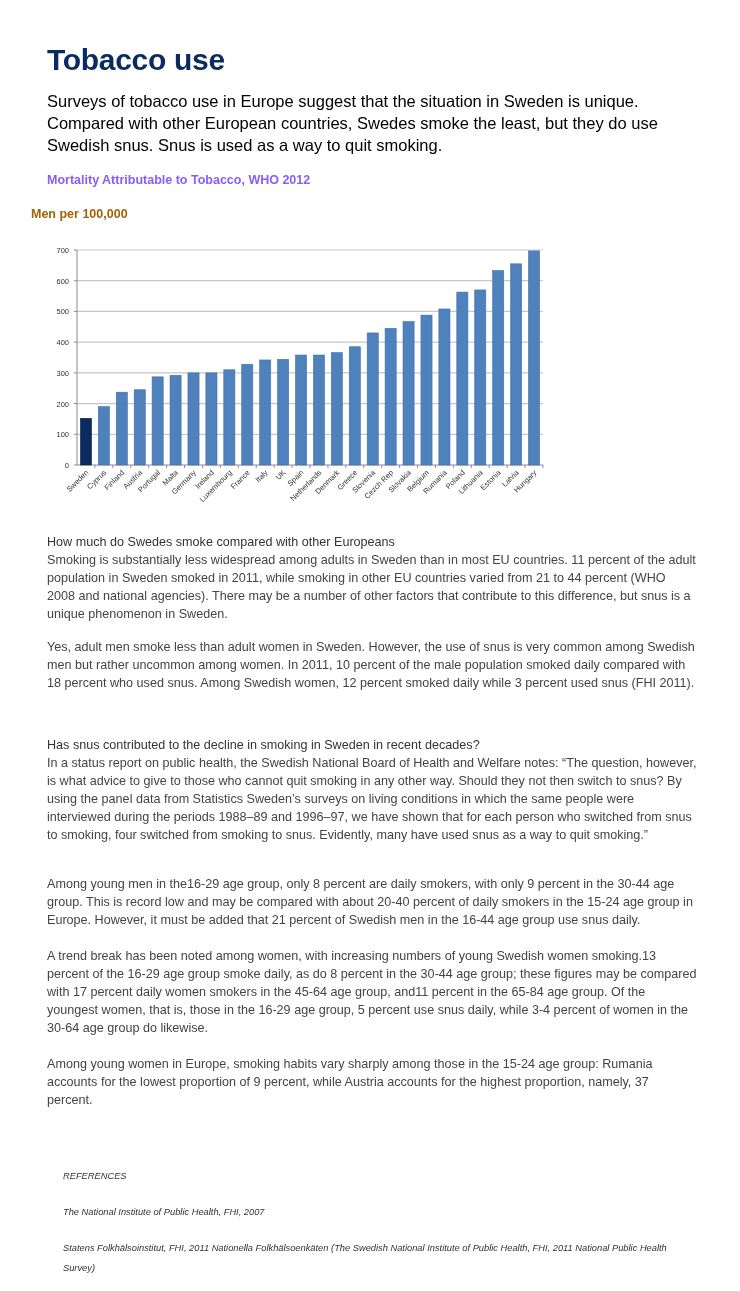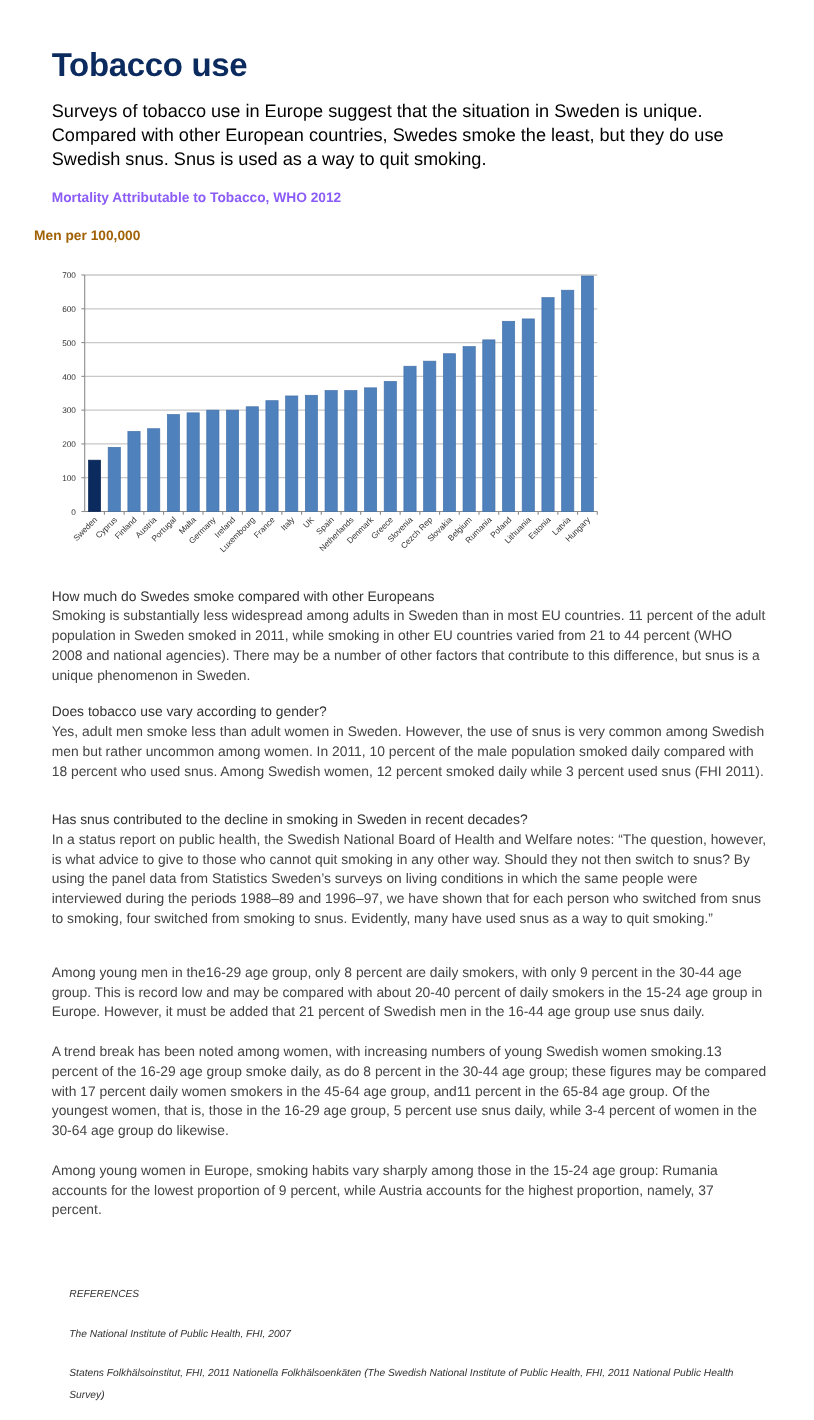--- a/index.html
+++ b/index.html
@@ -132,21 +132,20 @@
       <text x="497.03846153846155" y="233" text-anchor="end" font-size="7.5" fill="#333" font-family="Liberation Sans, sans-serif" transform="rotate(-45 497.03846153846155 233)">Hungary</text>
     </svg>
 </div>
 
 <div class="section" style="top:533px">
   <h3>How much do Swedes smoke compared with other Europeans</h3>
   <p>Smoking is substantially less widespread among adults in Sweden than in most EU countries. 11 percent of the adult population in Sweden smoked in 2011, while smoking in other EU countries varied from 21 to 44 percent (WHO 2008 and national agencies). There may be a number of other factors that contribute to this difference, but snus is a unique phenomenon in Sweden.</p>
 </div>
 
 <div class="section" style="top:638px">
-  <h3>Does tobacco use vary according to gender?</h3>
   <p>Yes, adult men smoke less than adult women in Sweden. However, the use of snus is very common among Swedish men but rather uncommon among women. In 2011, 10 percent of the male population smoked daily compared with 18 percent who used snus. Among Swedish women, 12 percent smoked daily while 3 percent used snus (FHI 2011).</p>
 </div>
 
 <div class="section" style="top:736px">
   <h3>Has snus contributed to the decline in smoking in Sweden in recent decades?</h3>
   <p>In a status report on public health, the Swedish National Board of Health and Welfare notes: “The question, however, is what advice to give to those who cannot quit smoking in any other way. Should they not then switch to snus? By using the panel data from Statistics Sweden’s surveys on living conditions in which the same people were interviewed during the periods 1988–89 and 1996–97, we have shown that for each person who switched from snus to smoking, four switched from smoking to snus. Evidently, many have used snus as a way to quit smoking.”</p>
 </div>
 
 <div class="section" style="top:875px">
   <p>Among young men in the16-29 age group, only 8 percent are daily smokers, with only 9 percent in the 30-44 age group. This is record low and may be compared with about 20-40 percent of daily smokers in the 15-24 age group in Europe. However, it must be added that 21 percent of Swedish men in the 16-44 age group use snus daily.</p>

